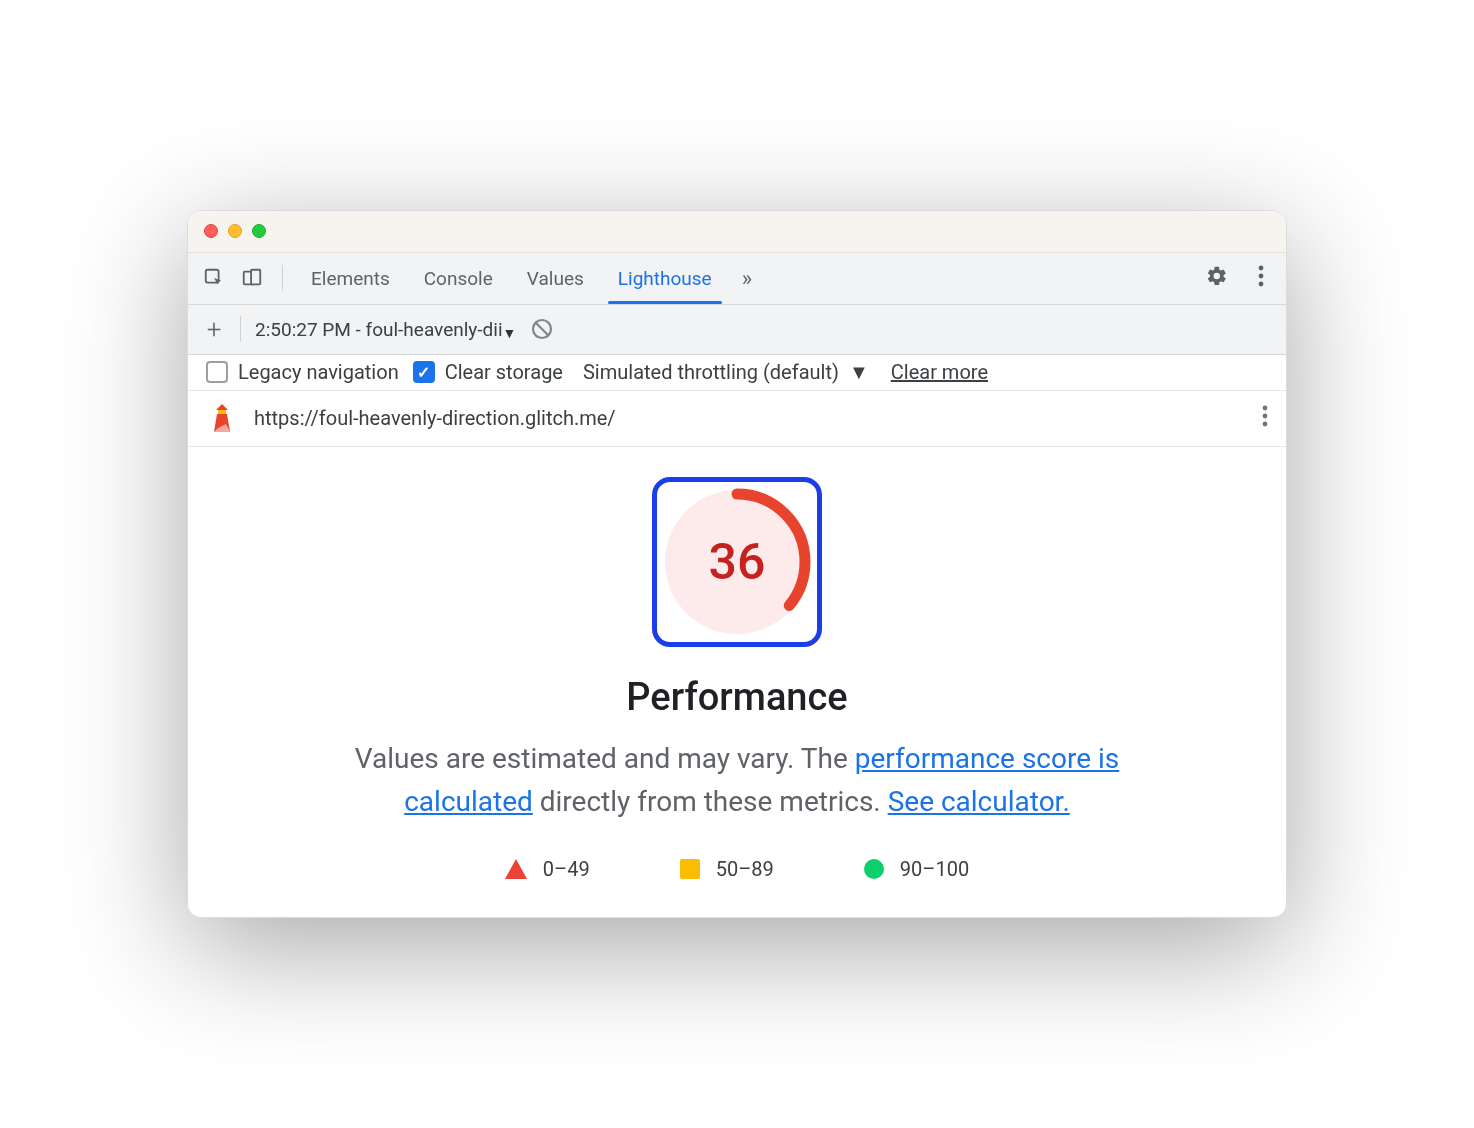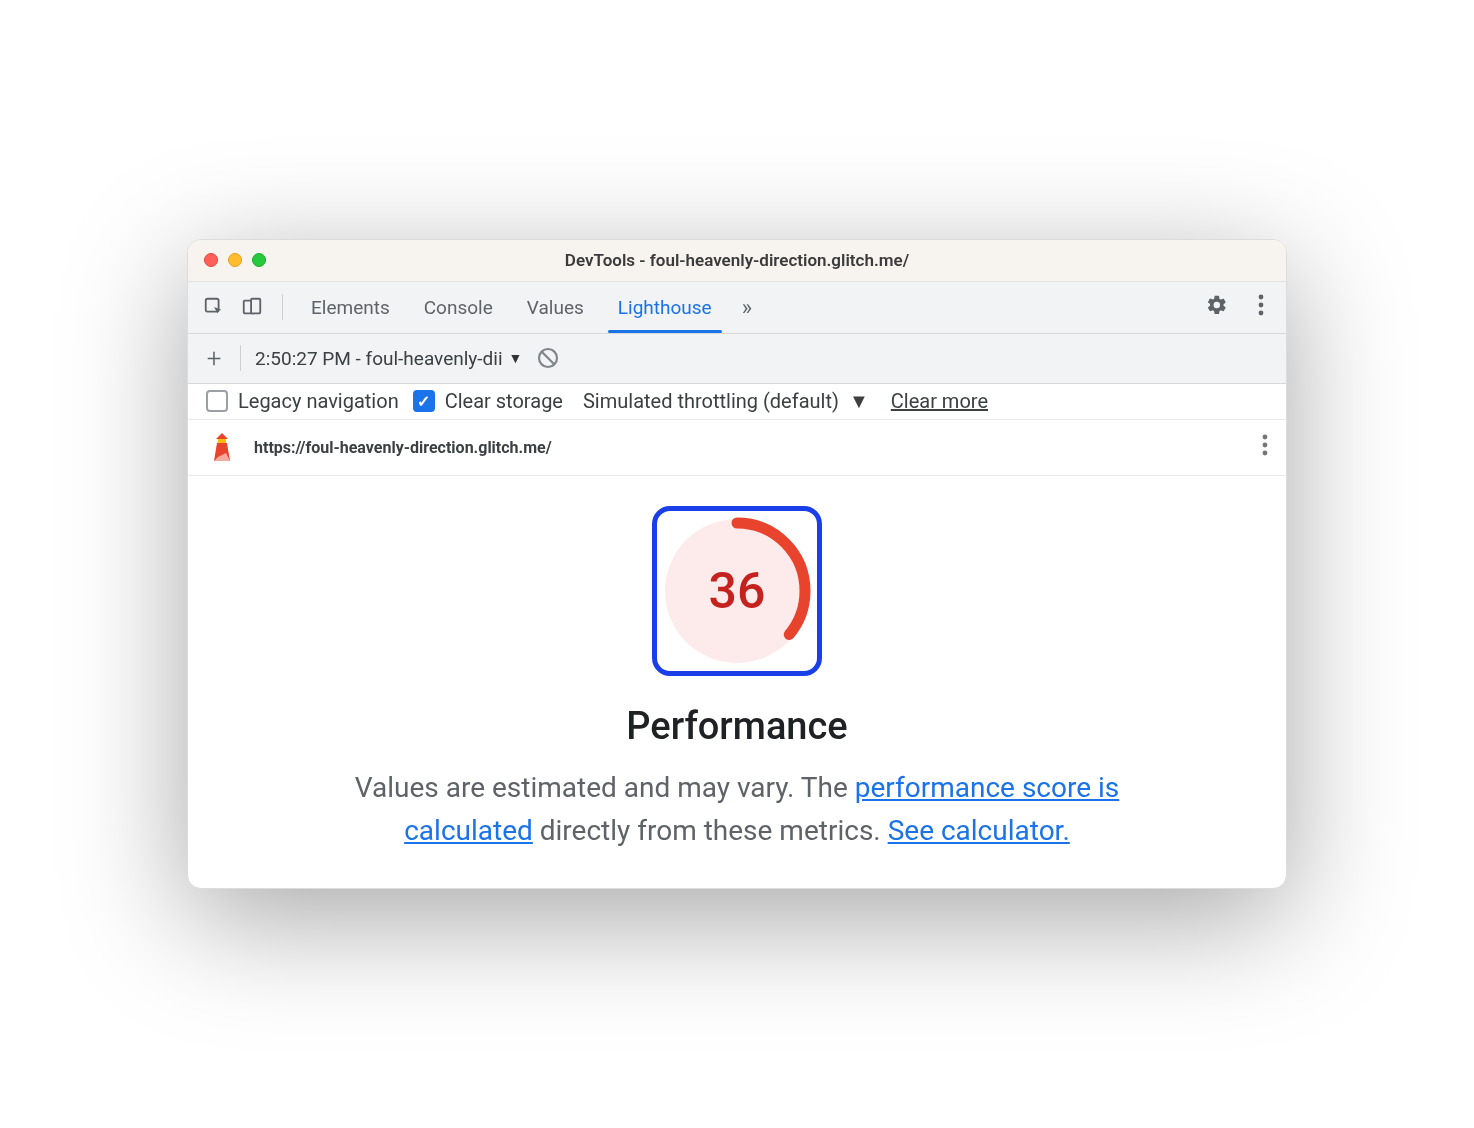--- a/index.html
+++ b/index.html
@@ -94,21 +94,21 @@
     display: flex;
     align-items: center;
     padding: 0 14px;
     gap: 14px;
     font-size: 19px;
     color: #3c4043;
   }
   .plus-btn { font-size: 26px; color: #5f6368; font-weight: 300; cursor:pointer; width:24px; text-align:center; }
   .vline { width:1px; height:26px; background:#d0d0d0; }
   .report-select {
-    display: flex; align-items: center; gap: 6px; cursor: pointer;
+    display: flex; align-items: flex-end; cursor: pointer;
     max-width: 340px;
   }
   .report-label {
     white-space: nowrap; overflow: hidden; text-overflow: clip;
     max-width: 300px;
   }
   .dropdown-caret { font-size: 14px; color: #333; }
   .ban-icon svg { display:block; }
   
   .options-row {
@@ -145,23 +145,22 @@
   .learn-more { text-decoration: underline; color: #3c4043; margin-left: 8px; cursor:pointer;}
   
   .url-row {
     height: 56px;
     background: #fff;
     border-bottom: 1px solid #e8e8e8;
     display: flex;
     align-items: center;
     padding: 0 18px;
     gap: 16px;
-    font-size: 16px;
-    color: #3c4043;
-    font-weight: bold;
+    font-size: 20px;
+    color: #3c4043;
   }
   .lighthouse-logo { width: 32px; height: 32px; }
   .url-text { flex: 1; }
   .kebab-sm { color: #757575; cursor:pointer; font-size: 22px; }
   
   .report-body {
     padding: 30px 40px 36px;
     text-align: center;
     color: #3c4043;
   }
@@ -224,21 +223,20 @@
 
 <div class="shadow-wrap">
 <div class="window">
 
   <div class="titlebar">
     <div class="traffic-lights">
       <div class="tl red"></div>
       <div class="tl yellow"></div>
       <div class="tl green"></div>
     </div>
-    <div class="title-text">DevTools - foul-heavenly-direction.glitch.me/</div>
   </div>
 
   <div class="tabstrip">
     <div class="icon-btn">
       <svg width="22" height="22" viewBox="0 0 24 24" fill="none" stroke="#5f6368" stroke-width="2">
         <rect x="3" y="3" width="14" height="14" rx="2"></rect>
         <path d="M12 12 l8 3 -3 1 -1 3 z" fill="#5f6368" stroke="none"></path>
       </svg>
     </div>
     <div class="icon-btn">
@@ -331,16 +329,30 @@
         <svg viewBox="0 0 160 160">
           <circle id="gauge-arc-circle" cx="80" cy="80" r="68" fill="none" stroke="#e8432d" stroke-width="11" stroke-linecap="round" stroke-dasharray="153.81237631975628 427.2566008882119"></circle>
         </svg>
         <div class="gauge-score">36</div>
       </div>
     </div>
     <div class="perf-title">Performance</div>
     <div class="perf-desc">
       <span>Values are estimated and may vary. The </span><a href="#">performance score is calculated</a><span> directly from these metrics. </span><a href="#">See calculator.</a>
     </div>
+    <div class="legend">
+      <div class="legend-item">
+        <div class="lg-tri"></div>
+        <span>0–49</span>
+      </div>
+      <div class="legend-item">
+        <div class="lg-sq"></div>
+        <span>50–89</span>
+      </div>
+      <div class="legend-item">
+        <div class="lg-ci"></div>
+        <span>90–100</span>
+      </div>
+    </div>
   </div>
 
 </div>
 </div>
 
 </body></html>

